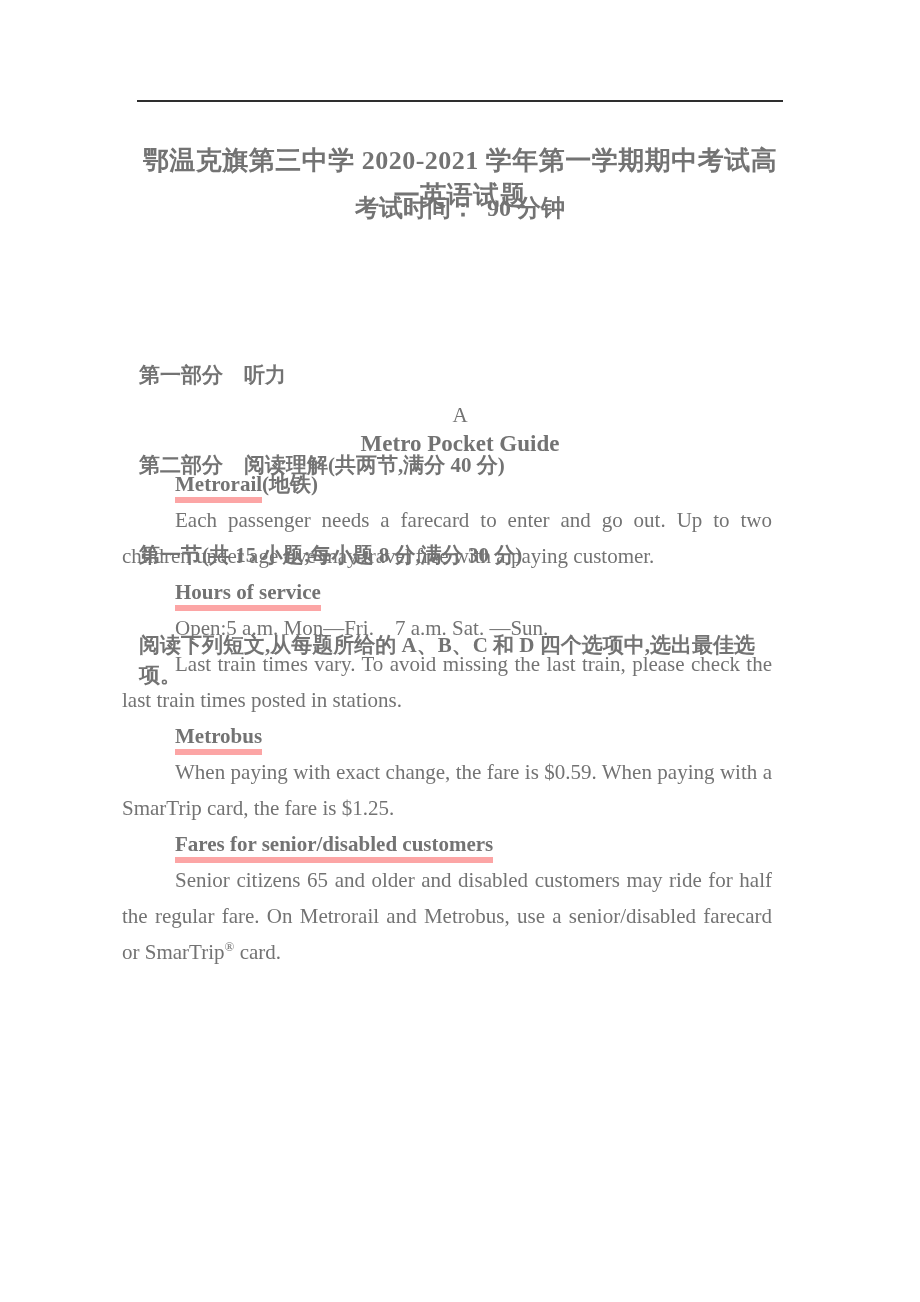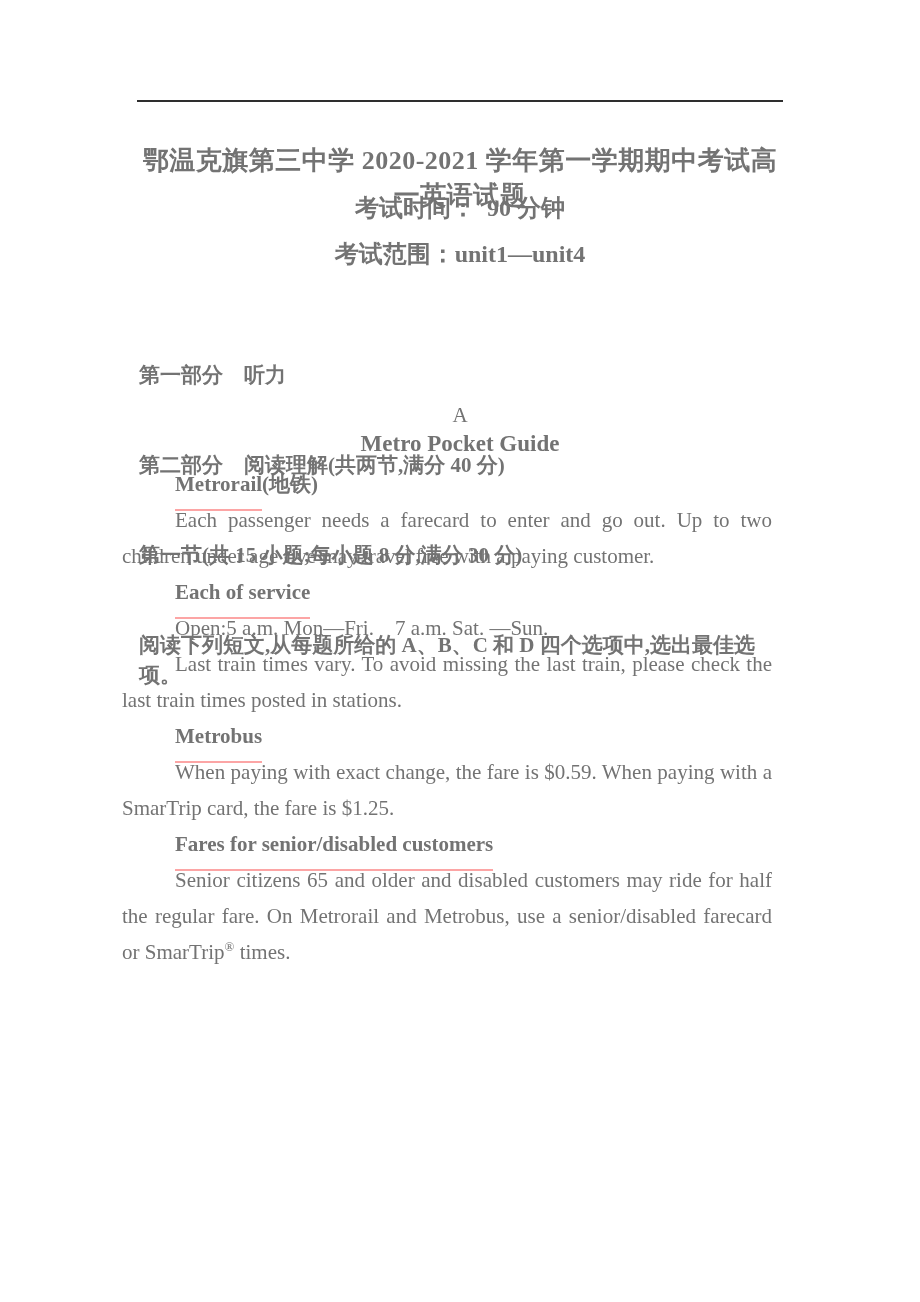--- a/index.html
+++ b/index.html
@@ -66,22 +66,22 @@
   .article > div { margin: 0; }
   .para {
     text-align: justify;
     text-indent: 53px;
   }
   .subhead {
     text-indent: 53px;
     font-weight: 700;
   }
   .uline {
-    border-bottom: 2px solid #fca5a5;
-    padding-bottom: 13px;
+    border-bottom: 6px solid #fca5a5;
+    padding-bottom: 1px;
   }
   .schedule {
     white-space: pre-wrap;
     text-indent: 53px;
   }
   sup.reg {
     font-size: 13px;
     line-height: 0;
   }
 </style>
@@ -89,51 +89,50 @@
 <body>
 
 <div class="page">
 
   <div class="top-rule"></div>
 
   <div class="center-col doc-title">鄂温克旗第三中学 2020-2021 学年第一学期期中考试高一英语试题</div>
 
   <div class="center-col doc-sub sub-time">考试时间：  90 分钟</div>
 
-  <div class="center-col doc-sub sub-scope">考试范围：unit1—unit4</div>
 
   <div class="cn-head-block">
     <div>第一部分　听力</div>
     <div>第二部分　阅读理解(共两节,满分 40 分)</div>
     <div>第一节(共 15 小题;每小题 8 分,满分 30 分)</div>
     <div>阅读下列短文,从每题所给的 A、B、C 和 D 四个选项中,选出最佳选项。</div>
   </div>
 
   <div class="center-col passage-label">A</div>
 
   <div class="center-col passage-title">Metro Pocket Guide</div>
 
   <div class="article">
 
     <div class="subhead"><span class="uline">Metrorail</span><span>(地铁)</span></div>
 
     <div class="para">Each passenger needs a farecard to enter and go out. Up to two children under age five may travel free with a paying customer.</div>
 
 
 
-    <div class="subhead"><span class="uline">Each of service</span></div>
+    <div class="subhead"><span class="uline">Hours of service</span></div>
 
     <div class="schedule">Open:5 a.m. Mon—Fri.    7 a.m. Sat. —Sun.</div>
 
 
     <div class="para">Last train times vary. To avoid missing the last train, please check the last train times posted in stations.</div>
 
     <div class="subhead"><span class="uline">Metrobus</span></div>
 
     <div class="para">When paying with exact change, the fare is $0.59. When paying with a SmarTrip card, the fare is $1.25.</div>
 
     <div class="subhead"><span class="uline">Fares for senior/disabled customers</span></div>
 
-    <div class="para"><span>Senior citizens 65 and older and disabled customers may ride for half the regular fare. On Metrorail and Metrobus, use a senior/disabled farecard or SmarTrip</span><sup class="reg">®</sup><span> times.</span></div>
+    <div class="para"><span>Senior citizens 65 and older and disabled customers may ride for half the regular fare. On Metrorail and Metrobus, use a senior/disabled farecard or SmarTrip</span><sup class="reg">®</sup><span> card.</span></div>
 
   </div>
 
 </div>
 
 </body></html>

